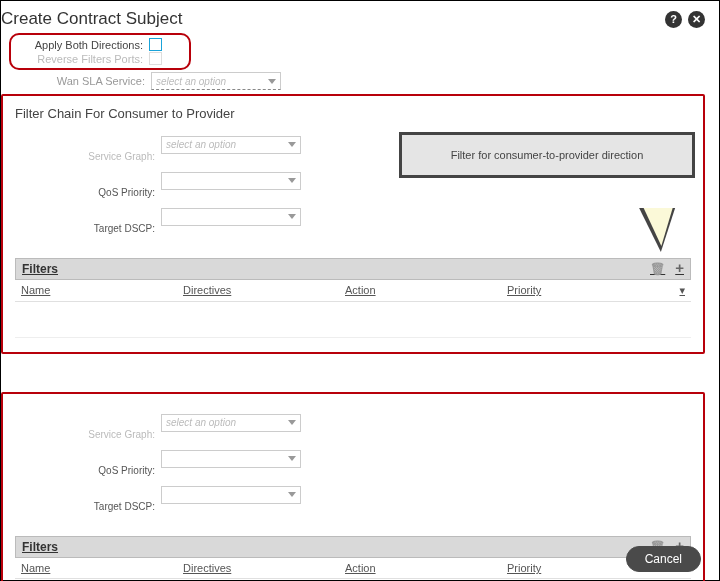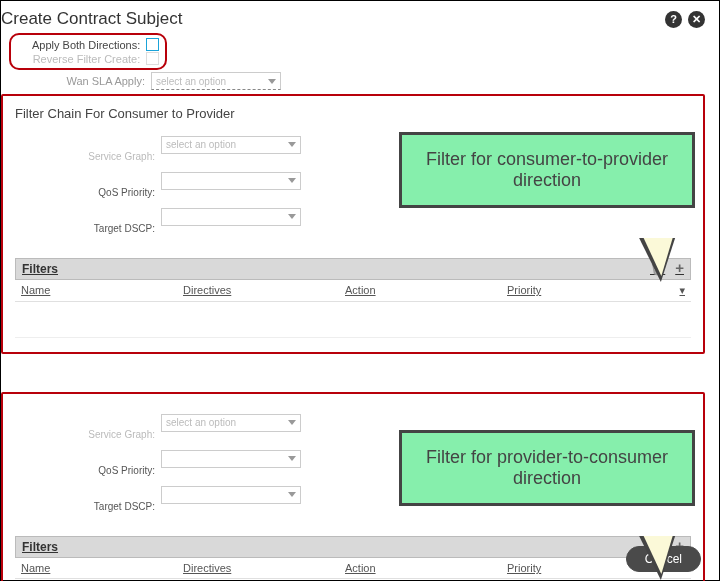--- a/index.html
+++ b/index.html
@@ -31,21 +31,21 @@
   .title-icons { display: flex; gap: 6px; }
   .circ-icon {
     width: 17px; height: 17px; border-radius: 50%;
     background: #333; color: #fff;
     display: flex; align-items: center; justify-content: center;
     font-size: 11px; font-weight: bold;
   }
   .top-highlight {
     border: 2.5px solid #b8000a;
     border-radius: 10px;
-    width: 158px;
+    width: 182px;
     padding: 2px 6px 2px 0;
     margin-left: 8px;
   }
   .form-row {
     display: flex;
     align-items: center;
     gap: 6px;
     margin: 1px 0;
   }
   .form-row label {
@@ -60,21 +60,21 @@
     border: 1.5px solid #1aa3d9;
     background: #fff;
   }
   .chk.disabled { border-color: #ddd; }
   .sel {
     width: 140px; height: 18px;
     border: 1px solid #ccc;
     background: #fff;
     display: flex; align-items: center; justify-content: space-between;
     padding: 0 4px;
-    font-size: 10px; color: #bbb;
+    font-size: 10px; color: #bbb; font-style: italic;
   }
   .sel.cut {
     width: 130px;
     border-bottom: 1px dashed #888;
     position: relative;
     overflow: hidden;
   }
   .sel .caret {
     width: 0; height: 0;
     border-left: 4px solid transparent;
@@ -118,24 +118,24 @@
   .tbody { height: 36px; border-bottom: 1px solid #eee; }
 
   .callout {
     position: absolute;
     right: 10px;
     top: 38px;
     width: 296px;
     z-index: 5;
   }
   .callout-box {
-    background: #86efac;
+    background: #e5e5e5;
     border: 3px solid #444;
     padding: 14px 12px;
-    font-size: 18px;
+    font-size: 11px;
     color: #444;
     text-align: center;
   }
   .callout-tail {
     position: absolute;
     bottom: -36px;
     right: 48px;
     width: 0; height: 0;
   }
   .callout-tail::before {
@@ -190,27 +190,27 @@
       <div class="circ-icon">✕</div>
     </div>
   </div>
 
   <div class="top-highlight">
     <div class="form-row">
       <label>Apply Both Directions:</label>
       <div class="chk"></div>
     </div>
     <div class="form-row disabled">
-      <label>Reverse Filter Create:</label>
+      <label>Reverse Filters Ports:</label>
       <div class="chk disabled"></div>
     </div>
   </div>
 
   <div class="form-row wan-row">
-    <label style="width:124px;color:#999;">Wan SLA Apply:</label>
+    <label style="width:124px;color:#999;">Wan SLA Service:</label>
     <div class="sel cut">
       <span>select an option</span>
         <span class="caret"></span>
     </div>
   </div>
 
   <div class="panel-wrap">
     <div class="panel-border">
       <div class="panel-title">Filter Chain For Consumer to Provider</div>
       <div class="panel-form">
@@ -294,23 +294,19 @@
       </div>
       <div class="table-head">
         <div class="col">Name</div>
         <div class="col">Directives</div>
         <div class="col">Action</div>
         <div class="col">Priority</div>
         <div class="col caret-col"></div>
       </div>
       <div class="tbody"></div>
     </div>
-    <div class="callout">
-      <div class="callout-box">Filter for provider-to-consumer direction</div>
-      <div class="callout-tail"></div>
-    </div>
   </div>
 
   <div class="footer">
     <div class="btn cancel">Cancel</div>
   </div>
 
 </div>
 
 </body></html>

